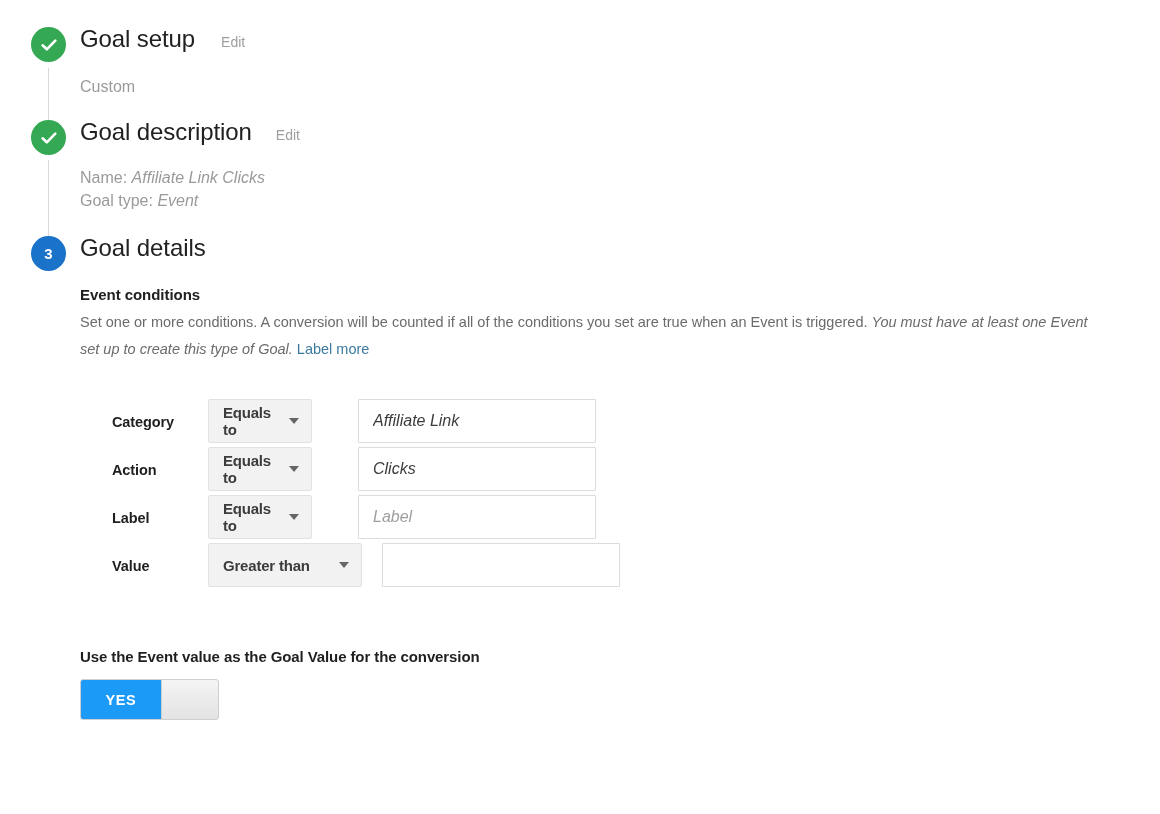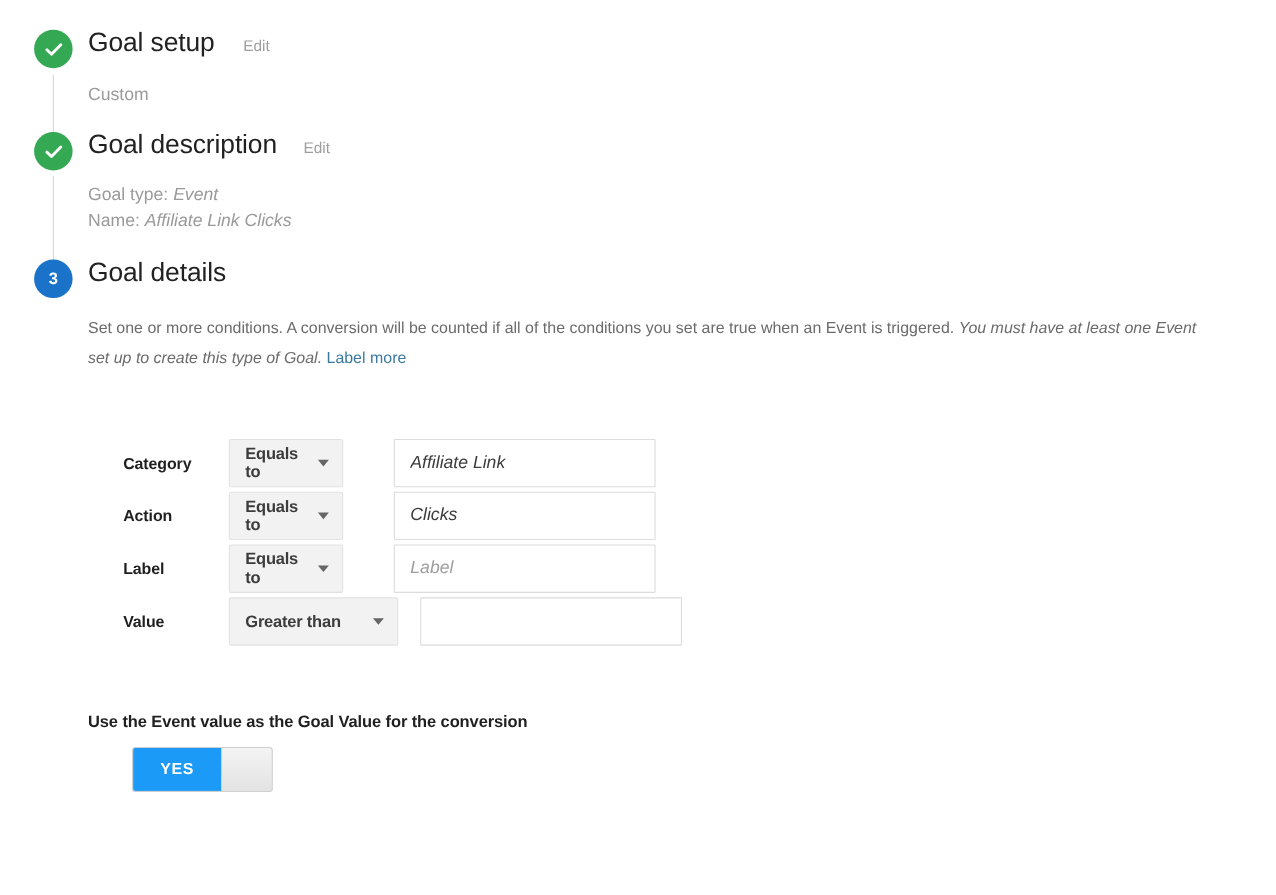--- a/index.html
+++ b/index.html
@@ -216,28 +216,27 @@
     font-size: 15px;
     font-weight: 700;
     color: #1f1f1f;
     margin: 0 0 14px 0;
     letter-spacing: -.1px;
   }
 
   .toggle {
     display: inline-flex;
     align-items: stretch;
-    width: 128px;
+    width: 139px;
     height: 41px;
     border-radius: 3px;
     overflow: hidden;
     cursor: pointer;
     border: 1px solid #cfcfcf;
     background: #e8e8e8;
-    margin-left: 40px;
   }
   .toggle .on-part {
     flex: 0 0 80px;
     background: #1b9af7;
     display: flex;
     align-items: center;
     justify-content: center;
     color: #fff;
     font-size: 14.5px;
     font-weight: 700;
@@ -286,42 +285,43 @@
         <svg class="check" width="20" height="20" viewBox="0 0 20 20" aria-hidden="true">
           <path d="M3.6 10.3 L7.8 14.3 L16.3 5.6" fill="none" stroke="#ffffff" stroke-width="2.6" stroke-linecap="round" stroke-linejoin="round"></path>
         </svg>
       </div>
       <div class="step-head">
         <span class="step-title">Goal description</span>
         <span class="edit-link">Edit</span>
       </div>
       <div class="step-sub">
         <div>
+          <span>Name:</span>
+          <em>Affiliate Link Clicks</em>
+        </div>
+        <div>
           <span>Goal type:</span>
           <em>Event</em>
         </div>
-        <div>
-          <span>Name:</span>
-          <em>Affiliate Link Clicks</em>
-        </div>
       </div>
     </div>
 
     <div class="step step-s3">
       <div class="marker active">
         <span class="num">3</span>
       </div>
       <div class="step-head">
         <span class="step-title">Goal details</span>
       </div>
     </div>
 
   </div>
 
   <div class="section-body">
+    <p class="section-title">Event conditions</p>
     <p class="section-desc"><span>Set one or more conditions. A conversion will be counted if all of the conditions you set are true when an Event is triggered. </span><em>You must have at least one Event set up to create this type of Goal.</em>
       <a>Label more</a></p>
   </div>
 
   <div class="conditions">
 
     <div class="cond-row">
       <div class="cond-label">Category</div>
       <div class="select-btn sel-w-small">
         <span>Equals to</span>

